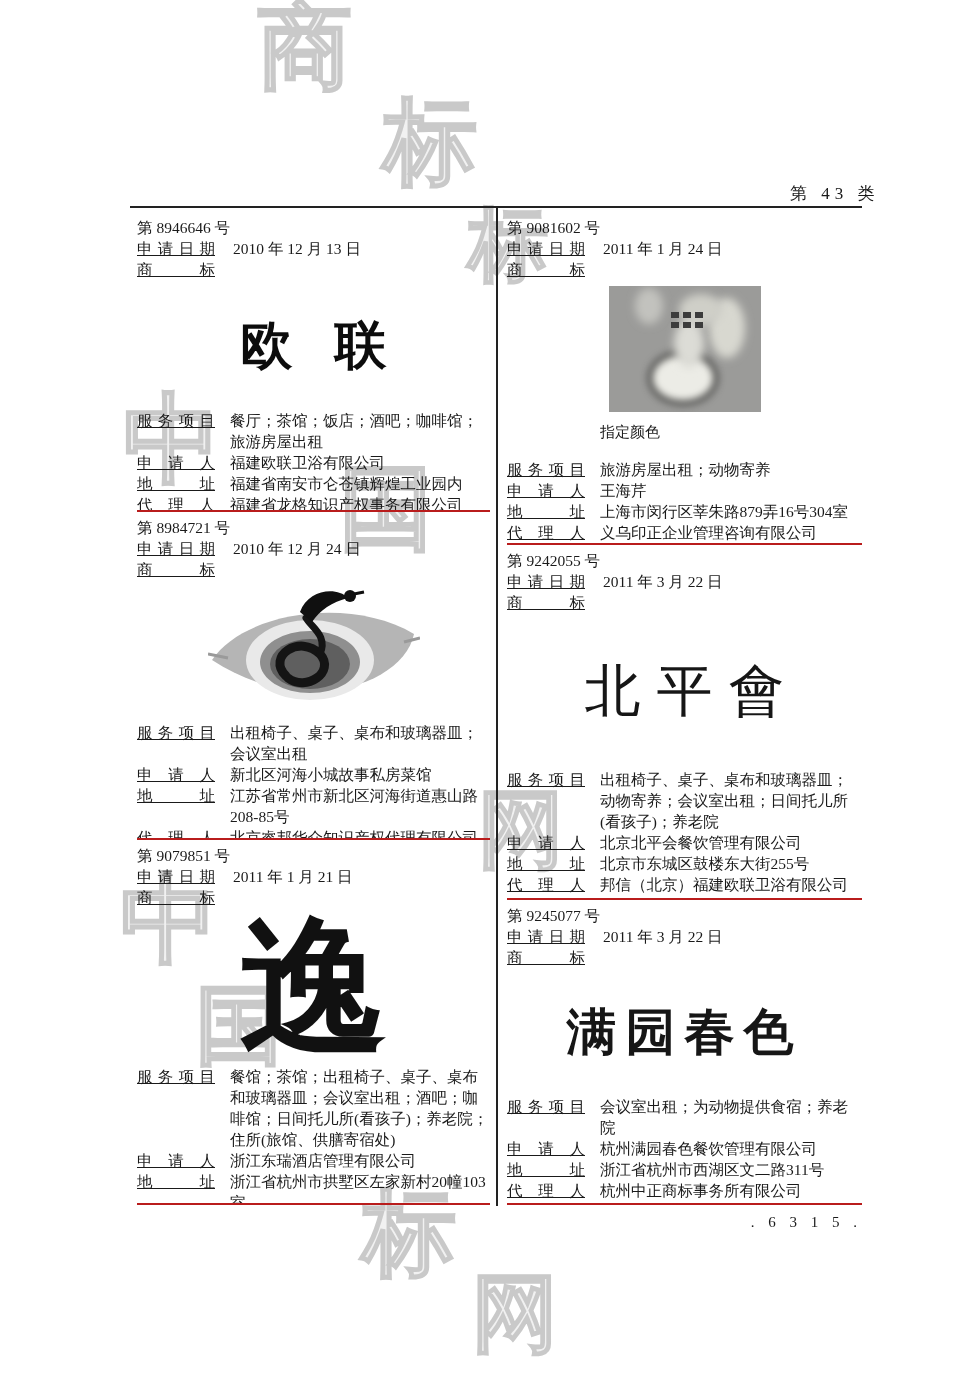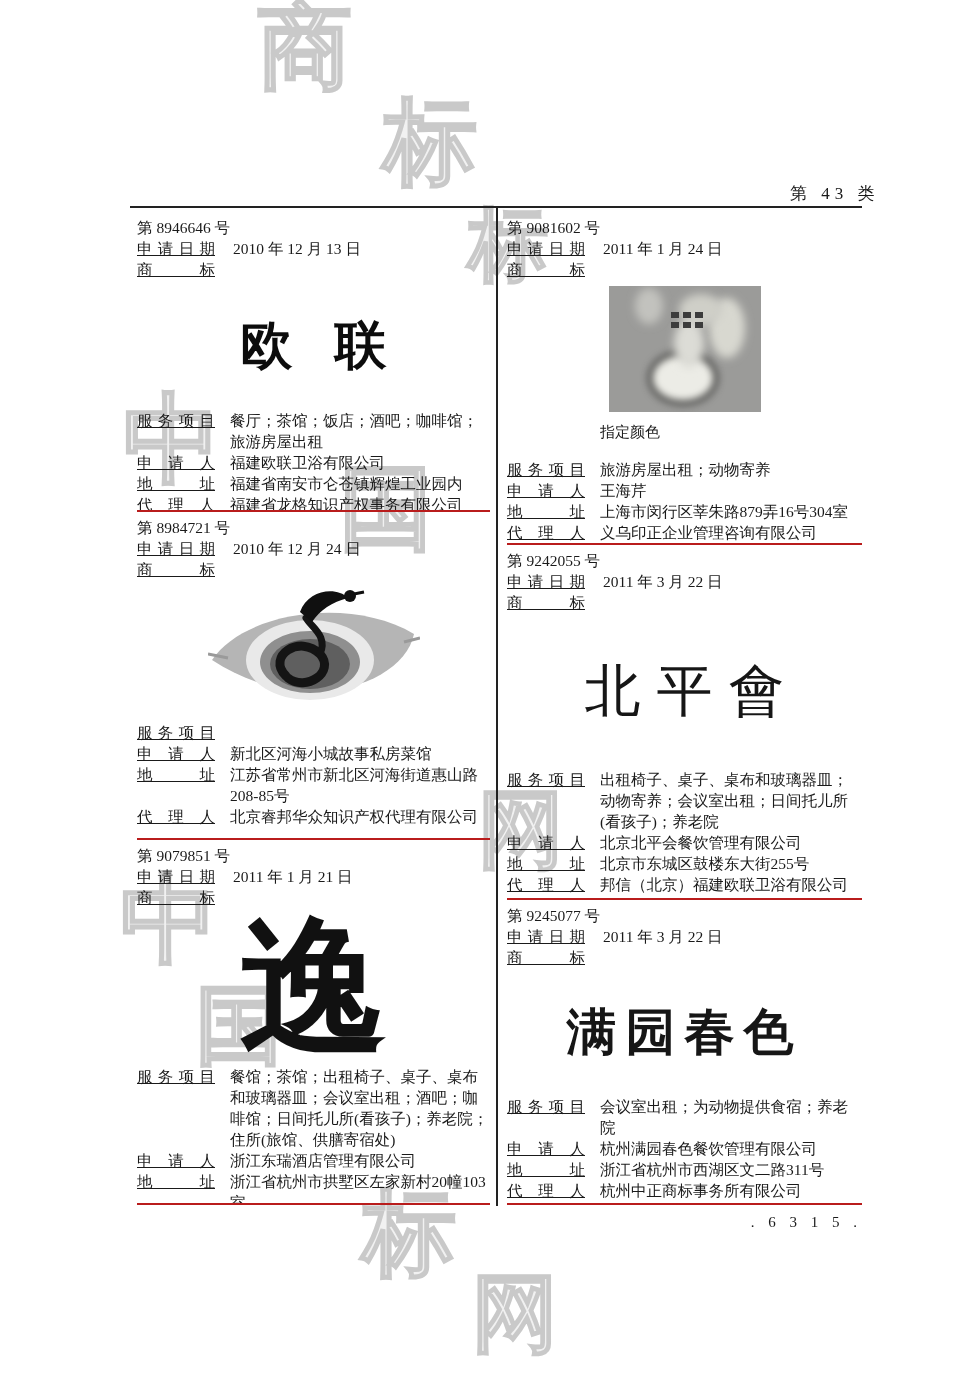--- a/index.html
+++ b/index.html
@@ -145,20 +145,21 @@
           <ellipse cx="102" cy="80" rx="40" ry="25" fill="#5f5f5f"></ellipse>
           <path d="M78 92 C 58 72, 92 50, 112 70 C 128 88, 98 108, 80 94" stroke="#141414" stroke-width="9" fill="none" stroke-linecap="round"></path>
           <path d="M112 70 C 120 52, 104 44, 98 34" stroke="#141414" stroke-width="7" fill="none" stroke-linecap="round"></path>
           <path d="M92 28 C 100 6, 128 2, 140 14 C 124 18, 112 26, 104 38 Z" fill="#101010"></path>
           <circle cx="142" cy="12" r="6" fill="#101010"></circle>
           <path d="M146 10 L 156 8" stroke="#101010" stroke-width="3"></path>
         </svg>
       </div>
       <div class="field">
         <span class="lbl">服务项目</span>
+        <span class="val">出租椅子、桌子、桌布和玻璃器皿；会议室出租</span>
       </div>
       <div class="field">
         <span class="lbl">申 请 人</span>
         <span class="val">新北区河海小城故事私房菜馆</span>
       </div>
       <div class="field">
         <span class="lbl">地 址</span>
         <span class="val">江苏省常州市新北区河海街道惠山路208-85号</span>
       </div>
       <div class="field">

